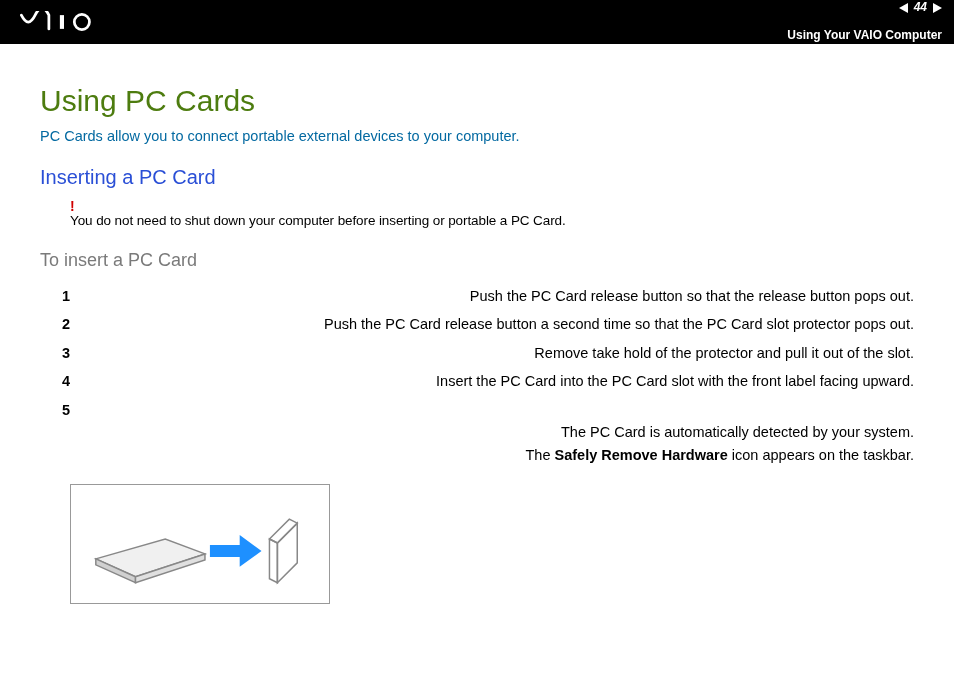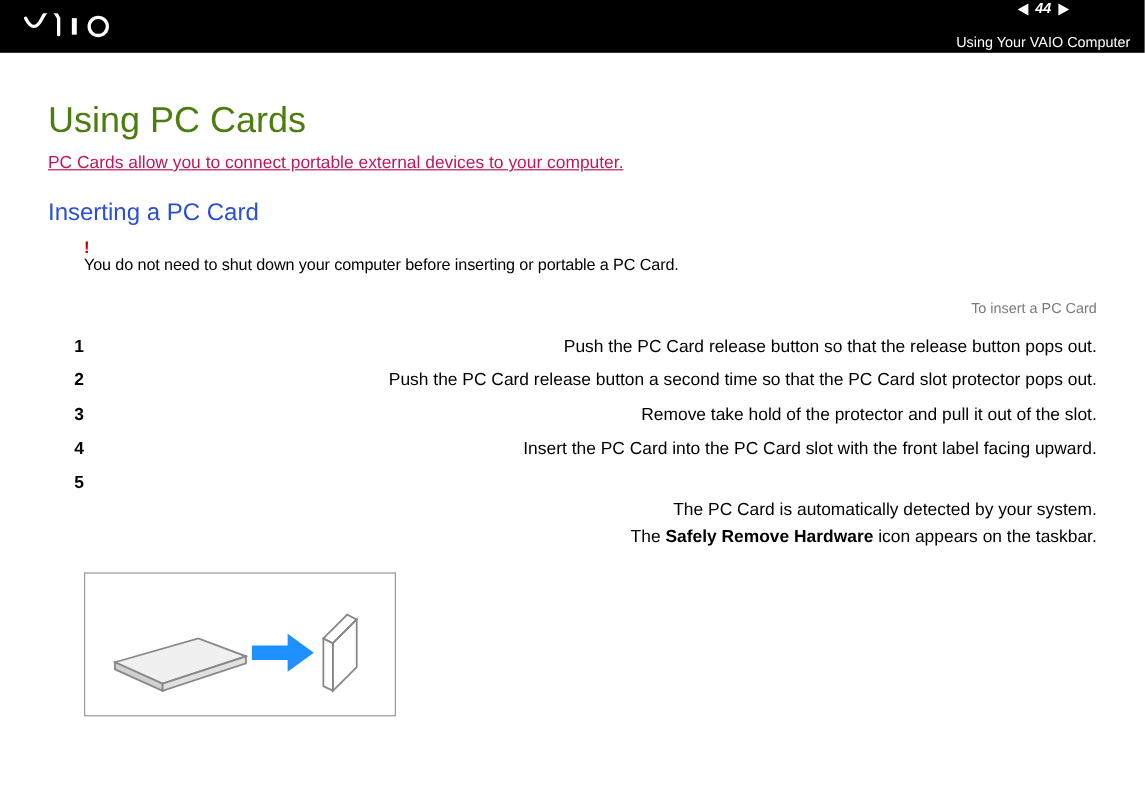--- a/index.html
+++ b/index.html
@@ -20,53 +20,52 @@
       padding: 0 12px 0 20px;
     }
     .vaio-logo {
       display: flex;
       align-items: center;
     }
     .vaio-logo svg { height: 22px; }
     .header-right {
       display: flex;
       flex-direction: column;
-      align-items: center;
+      align-items: flex-end;
       font-size: 12px;
       line-height: 1.3;
     }
     .page-nav {
       display: flex;
       align-items: center;
       gap: 6px;
       font-style: italic;
       font-weight: bold;
     }
     .page-nav .arrow {
       width: 0; height: 0;
       border-top: 5px solid transparent;
       border-bottom: 5px solid transparent;
     }
     .page-nav .arrow-left { border-right: 9px solid #fff; }
     .page-nav .arrow-right { border-left: 9px solid #fff; }
-    .breadcrumb { font-weight: normal; margin-top: 12px; }
+    .breadcrumb { font-weight: bold; margin-top: 12px; }
     .content {
       padding: 40px 40px 20px 40px;
     }
     h1 {
       font-size: 30px;
       font-weight: normal;
       color: #4d7c0f;
       margin-bottom: 10px;
     }
     .intro {
       font-size: 14.5px;
-      color: #be185d;
+      color: #0369a1;
       margin-bottom: 22px;
-      text-decoration: underline;
     }
     h2 {
       font-size: 20px;
       font-weight: normal;
       color: #2a4fd6;
       margin-bottom: 10px;
     }
     .note-block {
       margin-left: 30px;
       margin-bottom: 22px;
@@ -81,25 +80,24 @@
       font-size: 13.5px;
       color: #000;
       font-family: Arial, Helvetica, sans-serif;
       margin-bottom: 12px;
     }
     .note-text.condensed {
       font-stretch: condensed;
       letter-spacing: -0.1px;
     }
     h3 {
-      font-size: 12px;
+      font-size: 18px;
       font-weight: normal;
       color: #7a7a7a;
       margin-bottom: 14px;
-      text-align: right;
     }
     ol.steps {
       list-style: none;
       counter-reset: step;
       margin-left: 0;
     }
     ol.steps li {
       counter-increment: step;
       display: flex;
       align-items: flex-start;

